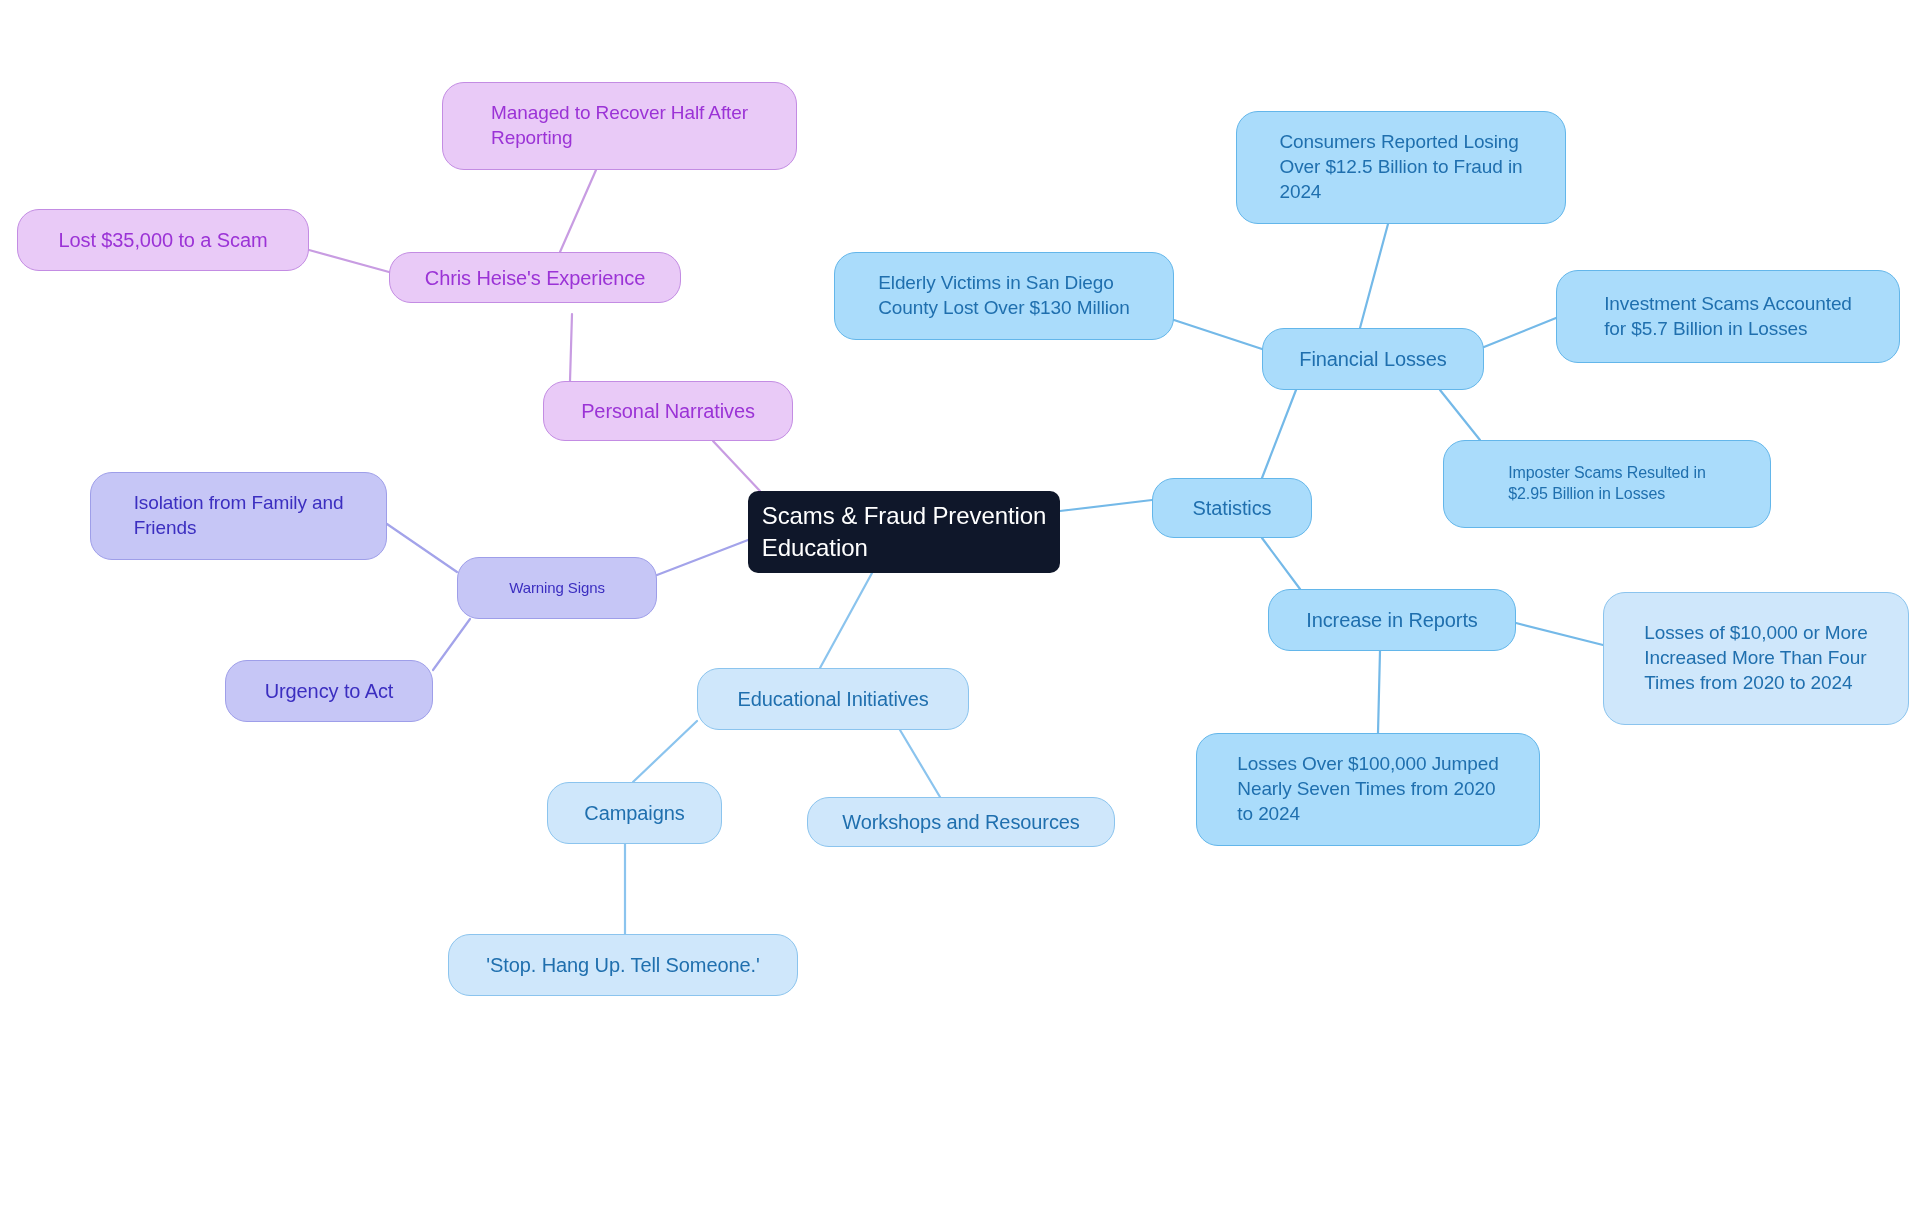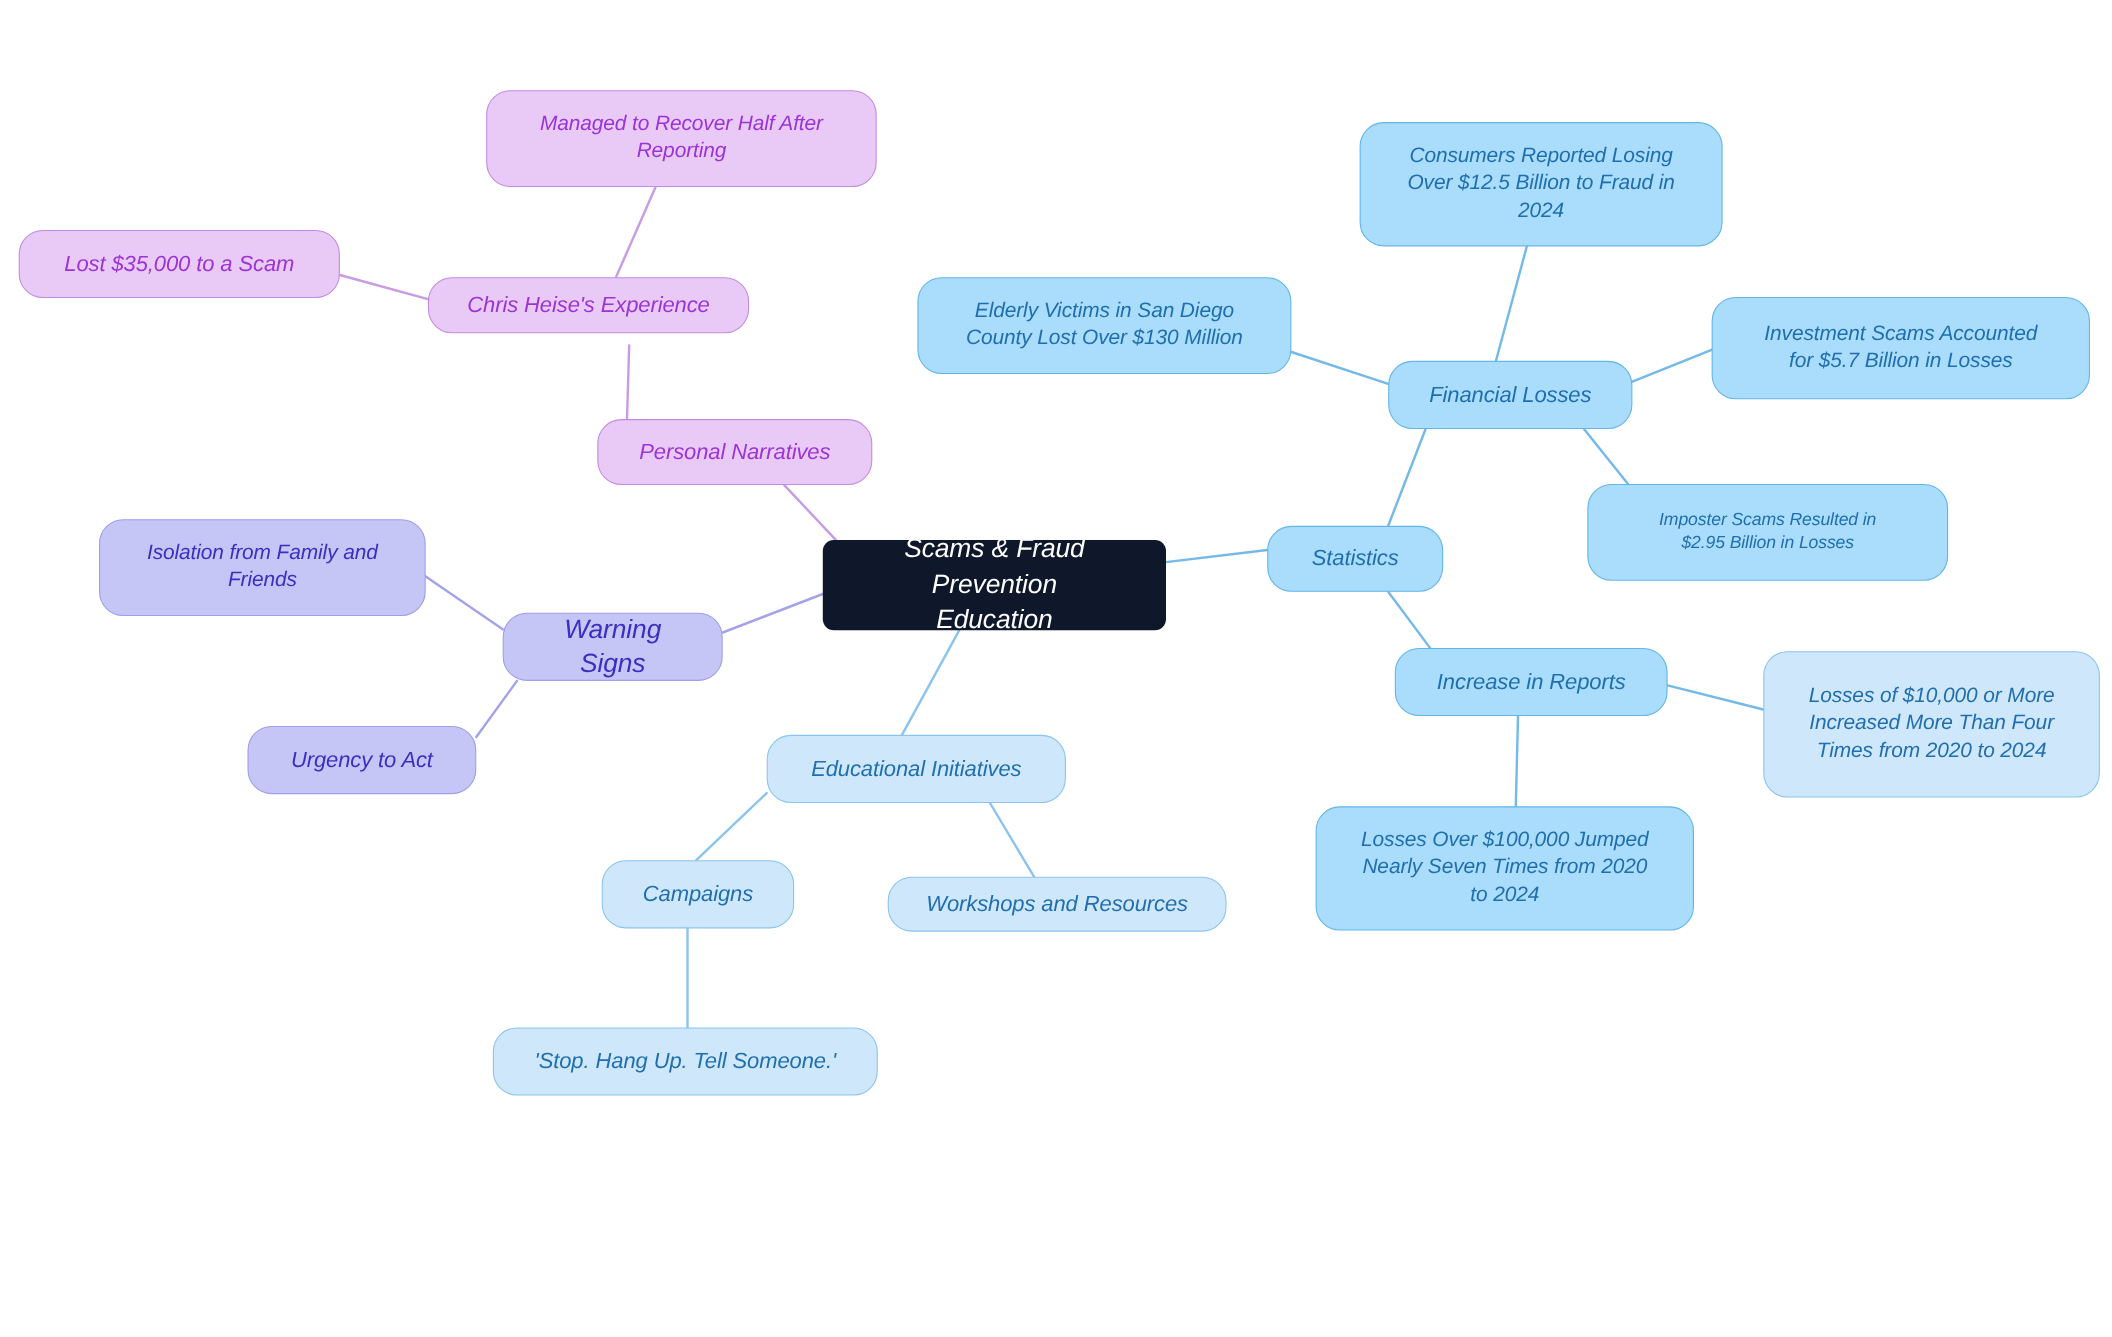--- a/index.html
+++ b/index.html
@@ -27,29 +27,27 @@
     width: 1920px;
     height: 1215px;
     pointer-events: none;
   }
   .node {
     position: absolute;
     box-sizing: border-box;
     display: flex;
     align-items: center;
     justify-content: center;
-    text-align: center;
     border-radius: 22px;
     border-style: solid;
     border-width: 1.6px;
-    padding: 6px 22px;
+    padding: 6px 6px;
     line-height: 1.30;
     letter-spacing: -0.1px;
     white-space: pre-line;
-    font-style: italic;
   }
   .node.root {
     border-radius: 10px;
     border-width: 0;
     color: #ffffff;
     background: #0f172a;
     font-size: 24px;
     line-height: 1.35;
   }
   .node.blue {
@@ -137,20 +135,20 @@
 to 2024</div>
       <div class="node blue-soft" style="left: 697px; top: 668px; width: 272px; height: 62px; font-size: 20px;">Educational Initiatives</div>
       <div class="node blue-soft" style="left: 547px; top: 782px; width: 175px; height: 62px; font-size: 20px;">Campaigns</div>
       <div class="node blue-soft" style="left: 807px; top: 797px; width: 308px; height: 50px; font-size: 20px;">Workshops and Resources</div>
       <div class="node blue-soft" style="left: 448px; top: 934px; width: 350px; height: 62px; font-size: 20px;">'Stop. Hang Up. Tell Someone.'</div>
       <div class="node lilac" style="left: 543px; top: 381px; width: 250px; height: 60px; font-size: 20px;">Personal Narratives</div>
       <div class="node lilac" style="left: 389px; top: 252px; width: 292px; height: 51px; font-size: 20px;">Chris Heise's Experience</div>
       <div class="node lilac" style="left: 442px; top: 82px; width: 355px; height: 88px; font-size: 19px;">Managed to Recover Half After
 Reporting</div>
       <div class="node lilac" style="left: 17px; top: 209px; width: 292px; height: 62px; font-size: 20px;">Lost $35,000 to a Scam</div>
-      <div class="node lavender" style="left: 457px; top: 557px; width: 200px; height: 62px; font-size: 24px;">Warning Signs</div>
+      <div class="node lavender" style="left: 457px; top: 557px; width: 200px; height: 62px; font-size: 15px;">Warning Signs</div>
       <div class="node lavender" style="left: 90px; top: 436px; width: 297px; height: 88px; font-size: 19px; margin-top: 36px;">Isolation from Family and
 Friends</div>
       <div class="node lavender" style="left: 225px; top: 660px; width: 208px; height: 62px; font-size: 20px;">Urgency to Act</div>
     </div>
 
 
 </div>
 
 </body></html>

